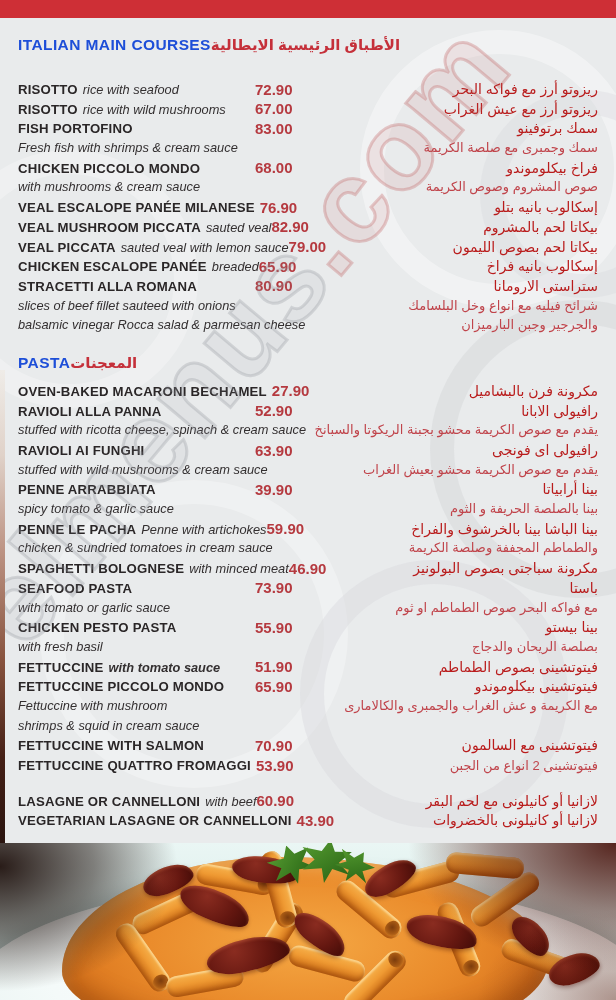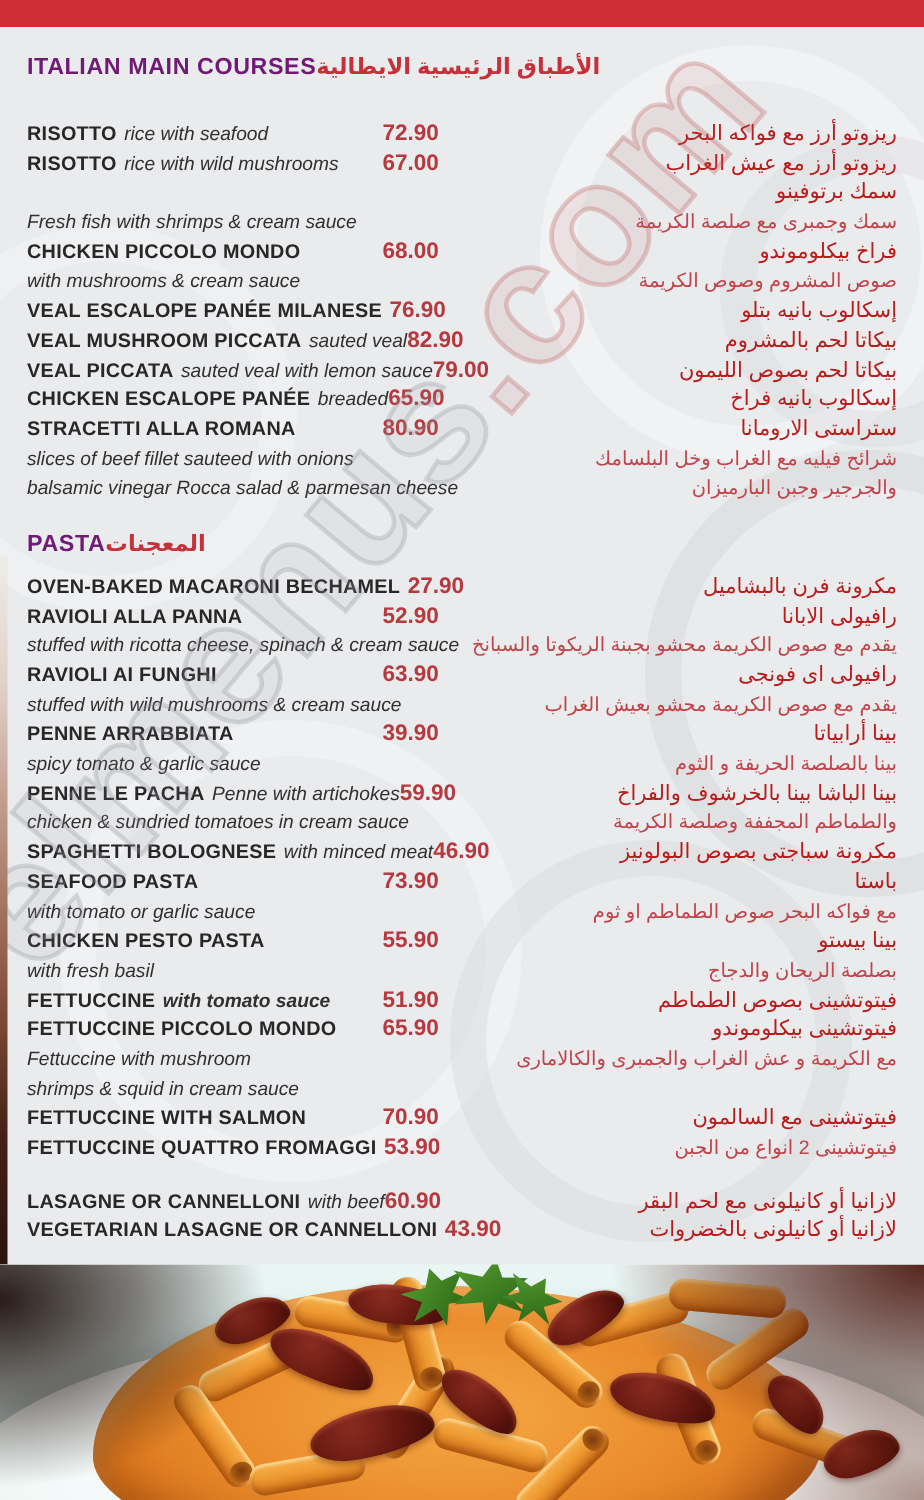--- a/index.html
+++ b/index.html
@@ -25,21 +25,21 @@
              -webkit-text-stroke:3px rgba(140,142,150,.28);}
   .watermark .wm2{color:rgba(190,80,80,.10);-webkit-text-stroke-color:rgba(186,78,80,.28);}
 
   
   .edge-strip{position:absolute;left:0;top:370px;width:5px;height:473px;z-index:6;
               background:linear-gradient(180deg,#efece8 0%,#e0d2c9 18%,#bd9484 38%,#86513c 62%,#452016 82%,#2a140f 100%);}
 
   
   .content{position:absolute;left:18px;top:18px;width:580px;z-index:3;padding-top:17px;}
   .sec-head{display:flex;align-items:baseline;line-height:20px;}
-  .sec-title{color:#701a75;font-weight:bold;font-size:15.5px;letter-spacing:.4px;}
+  .sec-title{color:#1d4ed8;font-weight:bold;font-size:15.5px;letter-spacing:.4px;}
   .sec-title-ar{flex:1;text-align:left;color:#c5303a;font-size:15px;font-weight:bold;direction:rtl;}
   .rows{display:block;}
   .sec-0 .rows{margin-top:24px;}
   .sec-1{margin-top:18px;}
   .sec-1 .rows{margin-top:8px;}
 
   .row{display:flex;align-items:baseline;line-height:19.7px;height:19.7px;white-space:nowrap;}
   .left{display:flex;align-items:center;flex:0 0 auto;}
   .names{min-width:237px;color:#2a2627;}
   .nm{font-weight:bold;font-size:13.2px;letter-spacing:.2px;}
@@ -137,20 +137,24 @@
     <span class="ar" dir="rtl">ريزوتو أرز مع فواكه البحر</span>
   </div>
           <div class="row item">
     <span class="left">
       <span class="names"><b class="nm">RISOTTO</b><i class="sub">rice with wild mushrooms</i></span>
       <span class="price">67.00</span>
     </span>
     <span class="ar" dir="rtl">ريزوتو أرز مع عيش الغراب</span>
   </div>
           <div class="row item">
+    <span class="left">
+      <span class="names"><b class="nm">FISH PORTOFINO</b><i class="sub"></i></span>
+      <span class="price">83.00</span>
+    </span>
     <span class="ar" dir="rtl">سمك برتوفينو</span>
   </div>
           <div class="row desc">
     <span class="left">
       <span class="names"><b class="nm"></b><i class="sub">Fresh fish with shrimps &amp; cream sauce</i></span>
       <span class="price"></span>
     </span>
     <span class="ar ar-red" dir="rtl">سمك وجمبرى مع صلصة الكريمة</span>
   </div>
           <div class="row item">
@@ -200,21 +204,21 @@
       <span class="names"><b class="nm">STRACETTI ALLA ROMANA</b><i class="sub"></i></span>
       <span class="price">80.90</span>
     </span>
     <span class="ar" dir="rtl">ستراستى الارومانا</span>
   </div>
           <div class="row desc">
     <span class="left">
       <span class="names"><b class="nm"></b><i class="sub">slices of beef fillet sauteed with onions</i></span>
       <span class="price"></span>
     </span>
-    <span class="ar ar-red" dir="rtl">شرائح فيليه مع الغراب وخل البلسامك</span>
+    <span class="ar ar-red" dir="rtl">شرائح فيليه مع انواع وخل البلسامك</span>
   </div>
           <div class="row desc">
     <span class="left">
       <span class="names"><b class="nm"></b><i class="sub">balsamic vinegar Rocca salad &amp; parmesan cheese</i></span>
       <span class="price"></span>
     </span>
     <span class="ar ar-red" dir="rtl">والجرجير وجبن البارميزان</span>
   </div>
         </div>
     </section>

